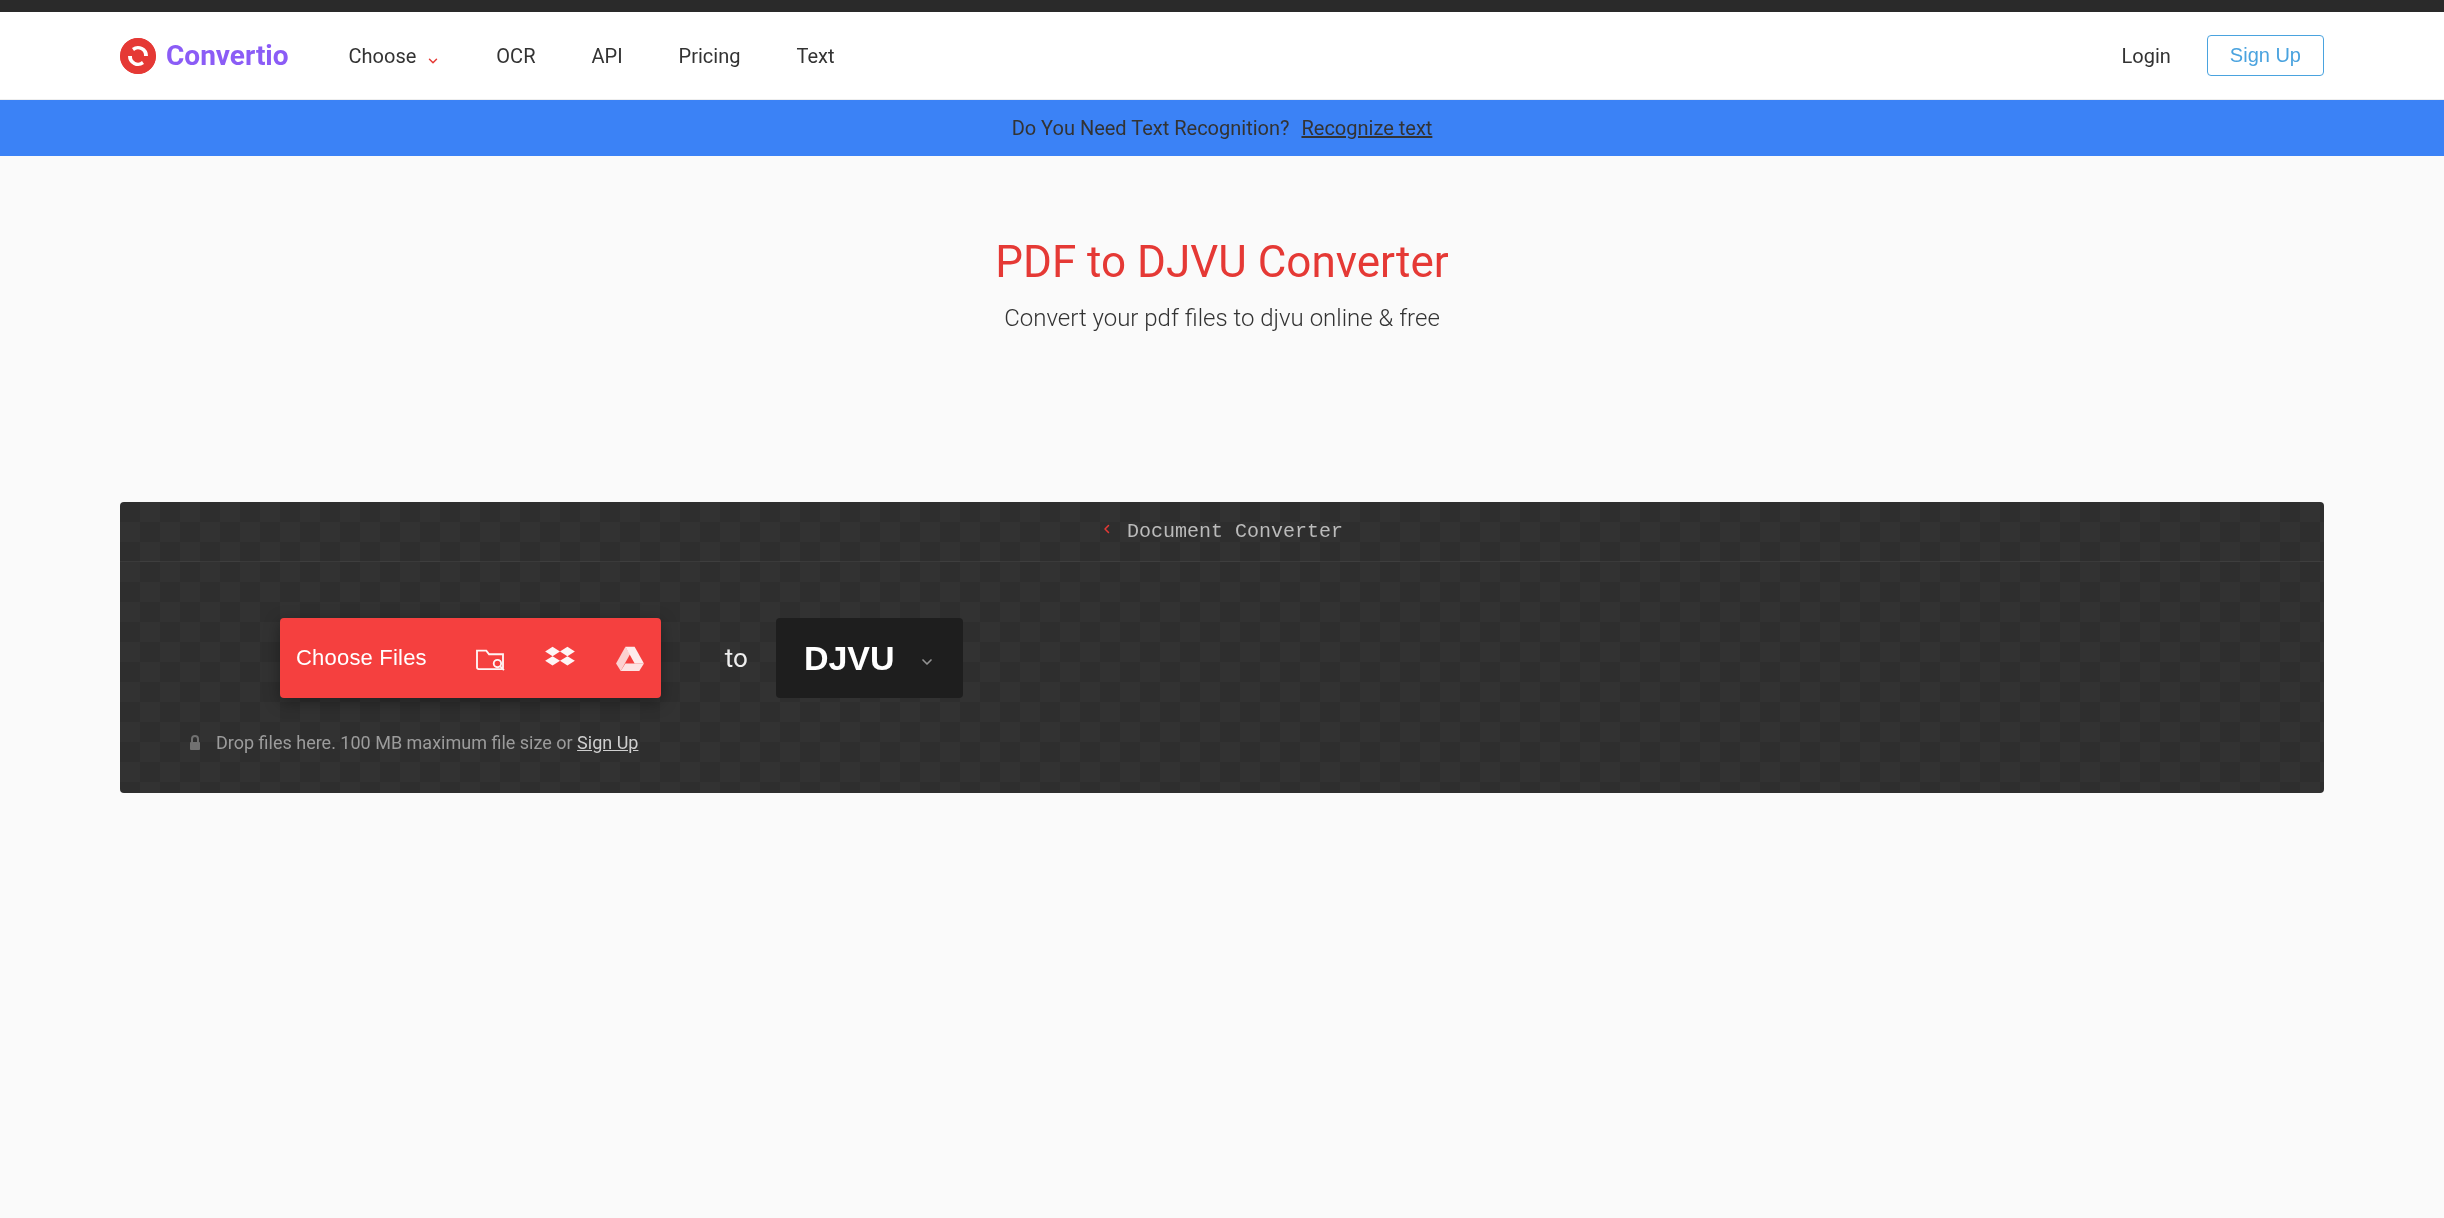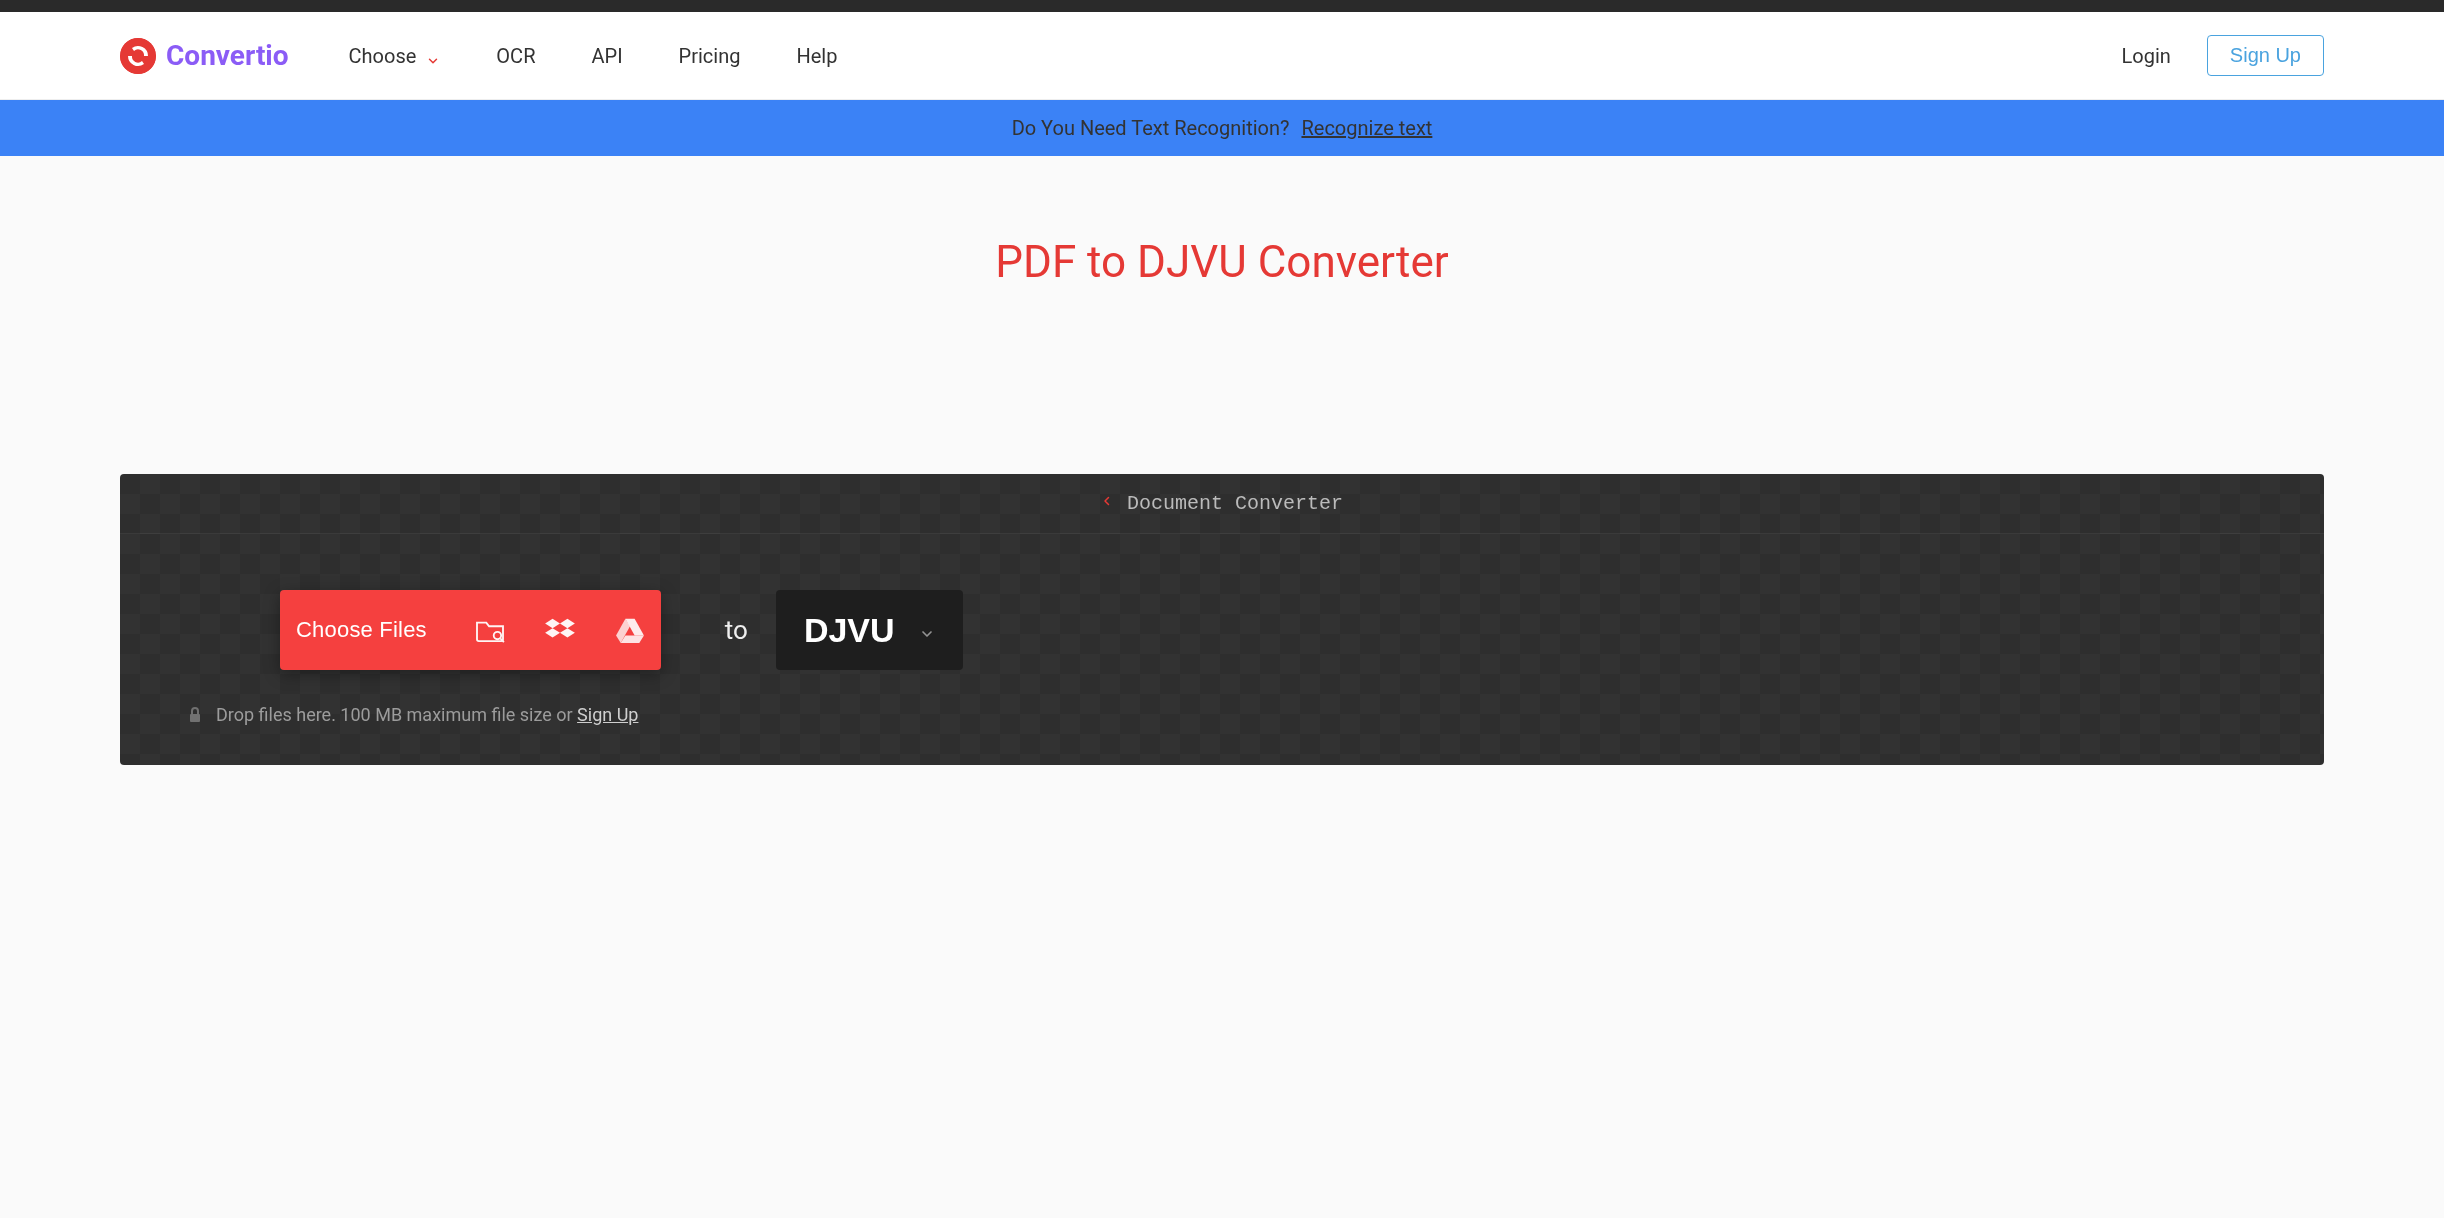--- a/index.html
+++ b/index.html
@@ -104,37 +104,38 @@
       <div class="nav-item">
           <span>OCR</span>
         </div>
       <div class="nav-item">
           <span>API</span>
         </div>
       <div class="nav-item">
           <span>Pricing</span>
         </div>
       <div class="nav-item">
-          <span>Help</span>
+          <span>Text</span>
         </div>
     </nav>
   </div>
   <div class="header-right">
     <span class="login-link">Login</span>
     <button class="signup-btn">Sign Up</button>
   </div>
 </header>
 
 <div class="banner">
   <span>Do You Need Text Recognition?</span>
   <a>Recognize text</a>
 </div>
 
 <section class="hero">
   <h1 class="hero-title">PDF to DJVU Converter</h1>
+  <p class="hero-sub">Convert your pdf files to djvu online &amp; free</p>
 </section>
 
 <div class="converter-wrap">
   <div class="converter">
     <div class="converter-header">
       <span class="chev-left">
         <svg width="12" height="16" viewBox="0 0 24 24">
             <path d="M15 5l-7 7 7 7" stroke="#e53935" stroke-width="3" fill="none" stroke-linecap="round" stroke-linejoin="round"></path>
           </svg>
       </span>

